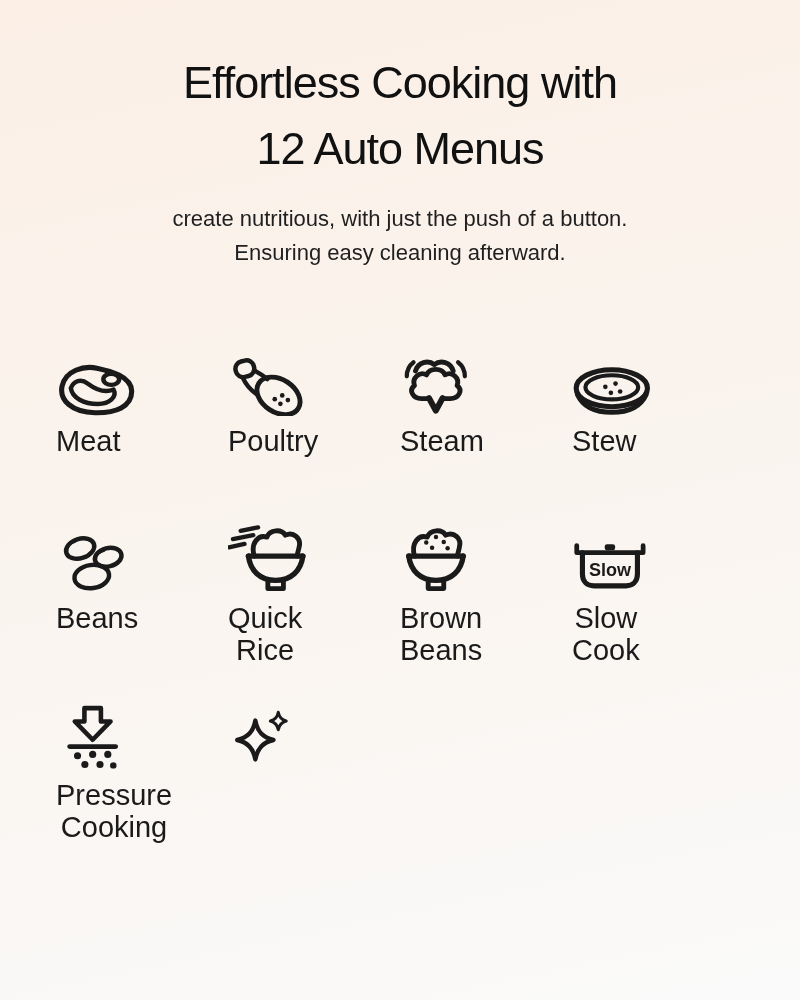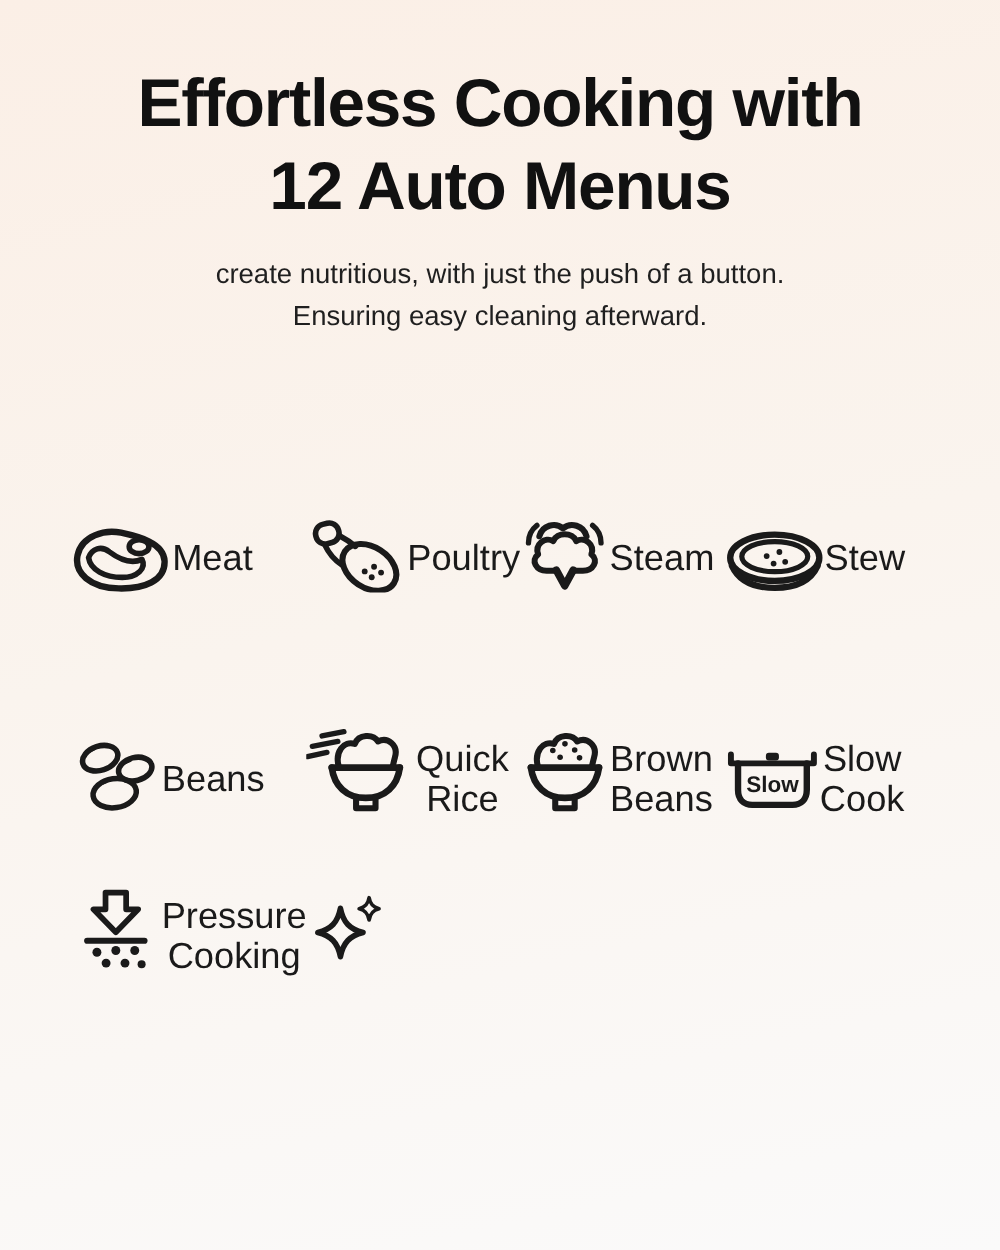--- a/index.html
+++ b/index.html
@@ -4,26 +4,26 @@
 <style>
   :root{
     --ink:#1a1a1a; --title:#111111;
     --bg-top:#fbefe6; --bg-mid:#faf4ee; --bg-bottom:#fafafa;
   }
   html,body{margin:0;padding:0;}
   body{font-family:"Liberation Sans","DejaVu Sans",sans-serif;color:var(--ink);}
   .page{width:800px;height:1000px;overflow:hidden;
     background:linear-gradient(168deg,var(--bg-top) 0%,var(--bg-mid) 48%,var(--bg-bottom) 100%);}
   .header{padding-top:50px;text-align:center;}
-  .title-line{font-size:54px;line-height:66px;font-weight:700;letter-spacing:-1px;color:var(--title);}
+  .title-line{font-size:45px;line-height:66px;font-weight:400;letter-spacing:-1px;color:var(--title);}
   .subtitle{margin-top:20px;}
   .subtitle-line{font-size:22px;line-height:34px;color:#1f1f1f;}
   .menu-grid{margin:84px 56px 0 56px;display:grid;grid-template-columns:repeat(4,1fr);
     grid-template-rows:177px 177px auto;}
-  .cell{display:flex;align-items:center;}
+  .cell{display:flex;flex-direction:column;align-items:flex-start;}
   .icon-box{height:62px;display:flex;align-items:flex-end;justify-content:center;}
   .menu-label{margin-top:9px;font-size:29px;line-height:32px;text-align:center;
     white-space:pre-line;color:var(--ink);}
   svg{color:var(--ink);display:block;}
 </style>
 </head>
 <body>
 
 <div class="page">
 

